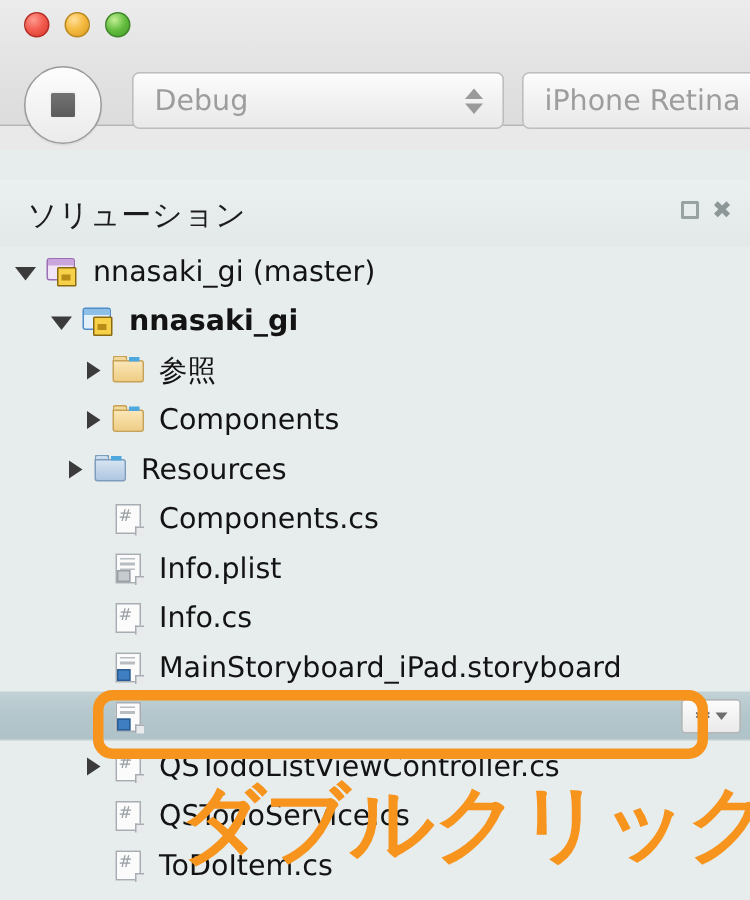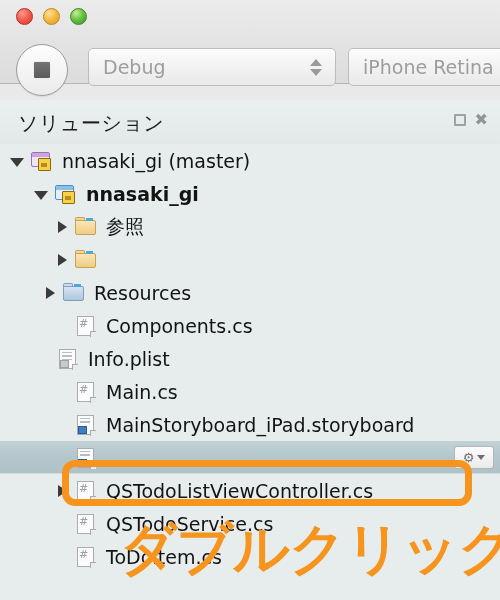--- a/index.html
+++ b/index.html
@@ -71,20 +71,21 @@
   .st-dn{width:0;height:0;border-left:6px solid transparent;border-right:6px solid transparent;border-top:7px solid #9a9a9a;}
 
   
   .panel{
     position:absolute;left:0;top:100px;width:500px;height:500px;
     background:#e7eded;
   }
   .panel-head{
     position:relative;height:44px;
     background:linear-gradient(to bottom,#eaefef,#e3e9e9);
+    margin-top:20px;
   }
   .panel-title{
     position:absolute;left:18px;top:10px;font-size:20px;color:#1c1c1c;
     letter-spacing:.5px;white-space:nowrap;
   }
   .panel-btns{position:absolute;right:12px;top:14px;display:flex;gap:9px;align-items:center;}
   .pin-icon{
     width:12px;height:12px;border:2px solid #9aa3a3;box-sizing:border-box;border-radius:1px;
   }
   .close-x{font-size:16px;line-height:12px;color:#8e9797;font-weight:bold;}
@@ -272,61 +273,62 @@
           </div>
           <div class="label">参照</div>
         </div>
         <div class="row" style="padding-left: 58px;">
           <div class="arrow"></div>
           <div class="ico ico-folder tan">
             <div class="ft"></div>
             <div class="fb"></div>
             <div class="tab"></div>
           </div>
+          <div class="label">Components</div>
         </div>
         <div class="row" style="padding-left: 46px;">
           <div class="arrow"></div>
           <div class="ico ico-folder blue">
             <div class="ft"></div>
             <div class="fb"></div>
             <div class="tab"></div>
           </div>
           <div class="label">Resources</div>
         </div>
         <div class="row" style="padding-left: 58px;">
           <div class="arrow blank"></div>
           <div class="ico ico-file">
             <div class="page"></div>
             <div class="hash">#</div>
             <div class="fold"></div>
           </div>
           <div class="label">Components.cs</div>
         </div>
-        <div class="row" style="padding-left: 40px;">
+        <div class="row" style="padding-left: 58px;">
           <div class="arrow blank"></div>
           <div class="ico ico-file">
             <div class="page"></div>
             <div class="lines">
               <i></i>
               <i></i>
               <i></i>
             </div>
             <div class="chip gray"></div>
             <div class="fold"></div>
           </div>
           <div class="label">Info.plist</div>
         </div>
         <div class="row" style="padding-left: 58px;">
           <div class="arrow blank"></div>
           <div class="ico ico-file">
             <div class="page"></div>
             <div class="hash">#</div>
             <div class="fold"></div>
           </div>
-          <div class="label">Main.cs</div>
+          <div class="label">Info.cs</div>
         </div>
         <div class="row" style="padding-left: 58px;">
           <div class="arrow blank"></div>
           <div class="ico ico-file">
             <div class="page"></div>
             <div class="lines">
               <i></i>
               <i></i>
             </div>
             <div class="chip"></div>

